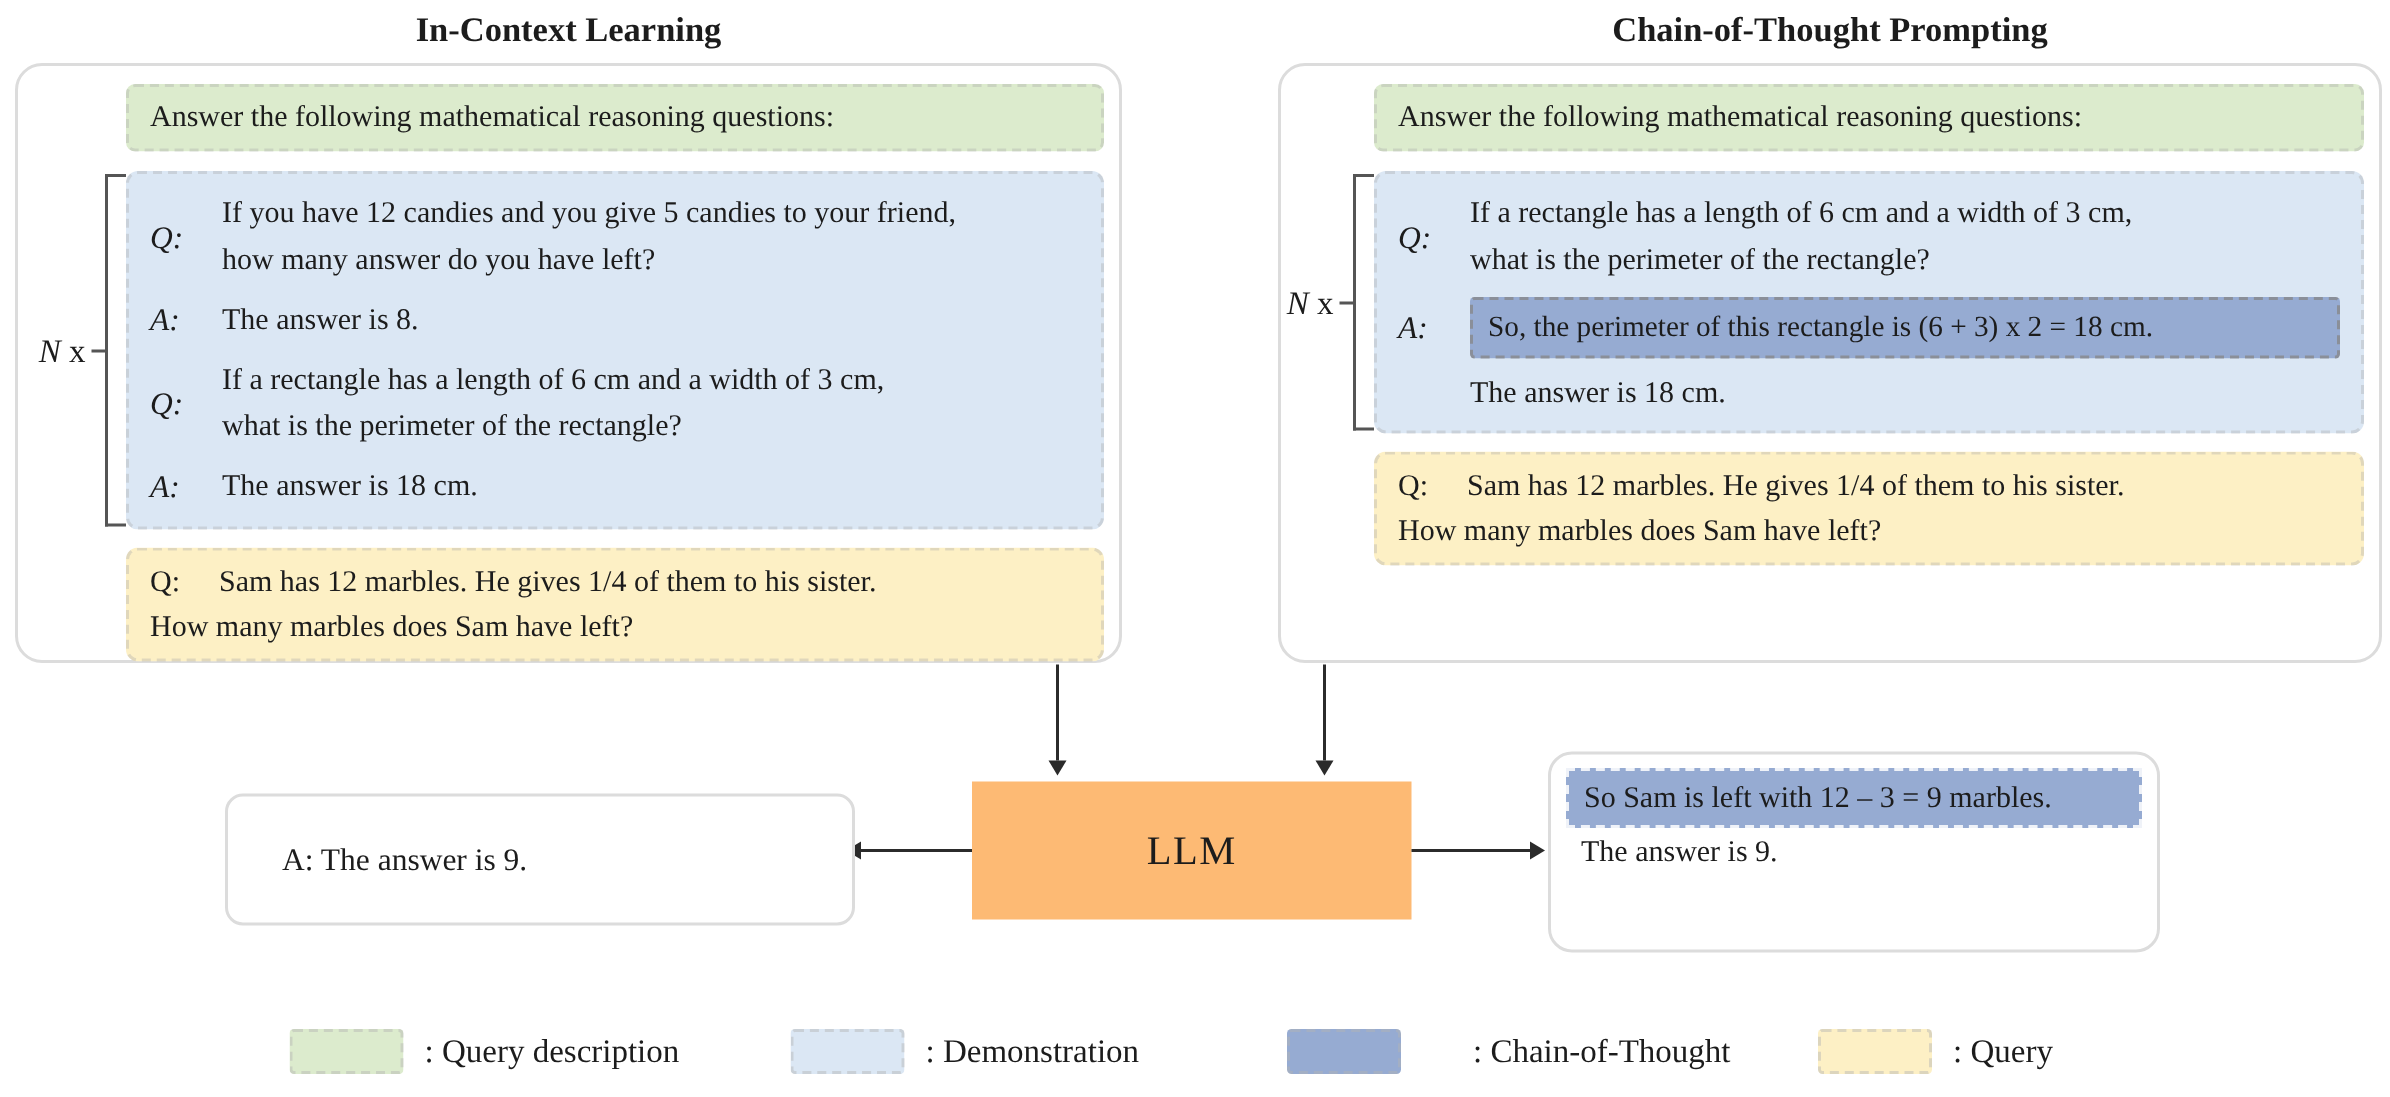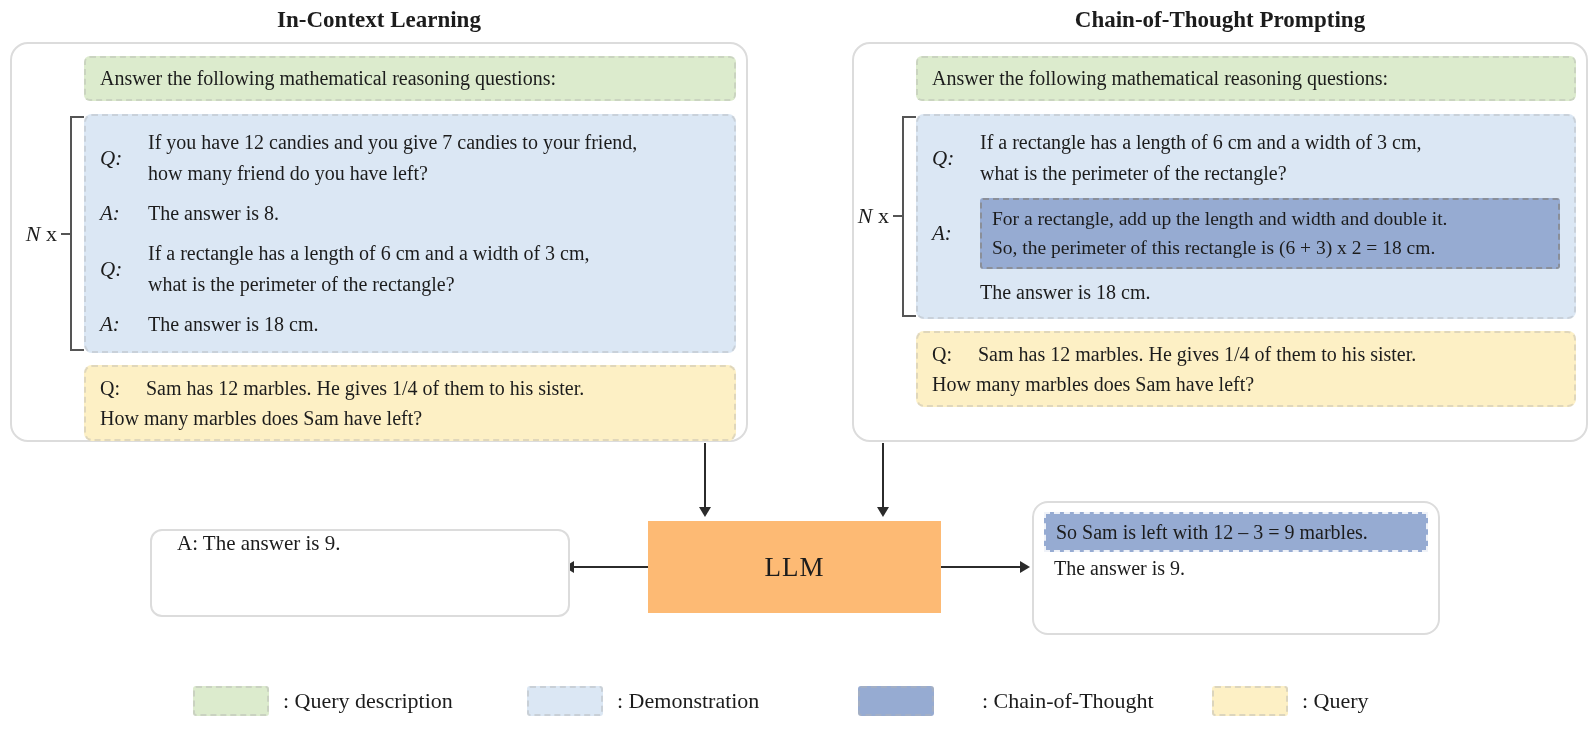--- a/index.html
+++ b/index.html
@@ -69,21 +69,21 @@
   }
   .query-box .q-label{display:inline-block;width:46px;}
 
   
   .out-box{
     position:absolute;box-sizing:border-box;background:#fff;
     border:2px solid #dcdcdc;border-radius:12px;
   }
   #icl-answer{
     left:150px;top:529px;width:420px;height:88px;
-    display:flex;align-items:flex-start;padding-left:25px;font-size:21px;
+    display:flex;align-items:center;padding-left:36px;font-size:21px;
   }
   #llm-box{
     position:absolute;left:648px;top:521px;width:293px;height:92px;
     display:flex;align-items:center;justify-content:center;
     font-size:27px;letter-spacing:1px;
   }
   #cot-answer{
     left:1032px;top:501px;width:408px;height:134px;
     padding:9px 10px;border-radius:16px;
   }
@@ -137,22 +137,22 @@
   <div class="demo-wrap">
     <div class="gutter gutter-left">
       <span class="nx"><i>N</i> <span>x</span></span>
       <span class="connector"></span>
       <span class="bracket"></span>
     </div>
     <div class="demo-box" style="background: rgb(219, 231, 244);">
       <div class="qa-row">
         <span class="qa-label">Q:</span>
         <div class="qa-text">
-          <div class="line">If you have 12 candies and you give 7 candies to your friend,</div>
-          <div class="line">how many friend do you have left?</div>
+          <div class="line">If you have 12 candies and you give 5 candies to your friend,</div>
+          <div class="line">how many answer do you have left?</div>
         </div>
       </div>
       <div class="qa-row">
         <span class="qa-label">A:</span>
         <div class="qa-text">
           <div class="line">The answer is 8.</div>
         </div>
       </div>
       <div class="qa-row">
         <span class="qa-label">Q:</span>
@@ -189,21 +189,20 @@
       <div class="qa-row">
         <span class="qa-label">Q:</span>
         <div class="qa-text">
           <div class="line">If a rectangle has a length of 6 cm and a width of 3 cm,</div>
           <div class="line">what is the perimeter of the rectangle?</div>
         </div>
       </div>
       <div class="qa-row">
         <span class="qa-label">A:</span>
         <div class="cot-box" style="background: rgb(150, 171, 210);">
-          <div class="line">For a rectangle, add up the length and width and double it.</div>
           <div class="line">So, the perimeter of this rectangle is (6 + 3) x 2 = 18 cm.</div>
         </div>
       </div>
       <div class="closing-line">The answer is 18 cm.</div>
     </div>
   </div>
 
   <div class="query-box panel-right-indent" style="background: rgb(253, 240, 197);">
     <div><span class="q-label">Q:</span><span>Sam has 12 marbles. He gives 1/4 of them to his sister.</span></div>
     <div>How many marbles does Sam have left?</div>

